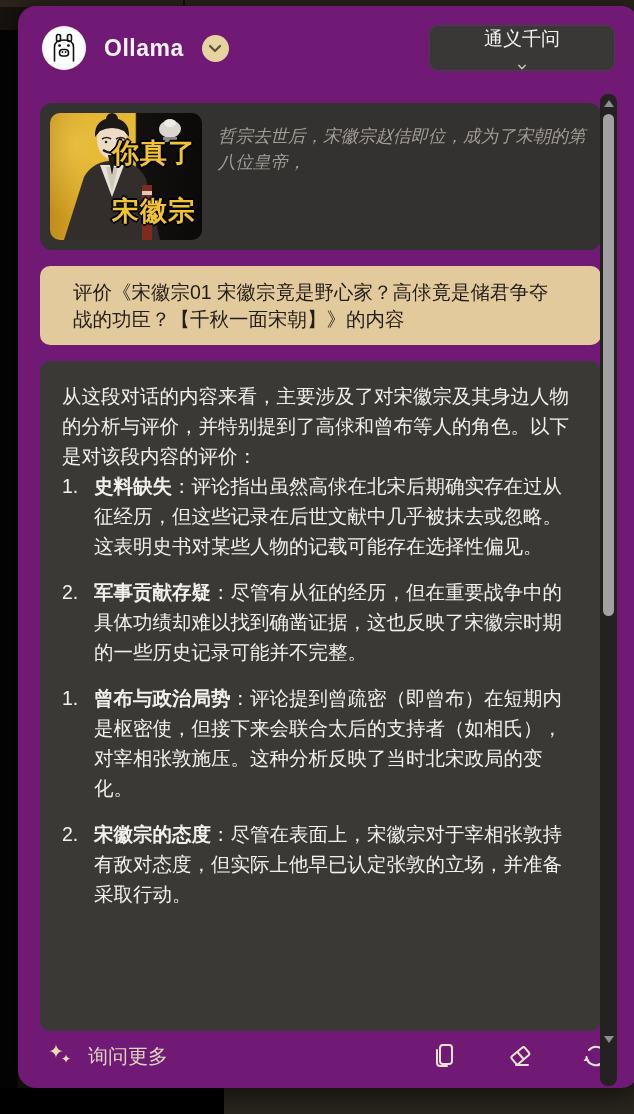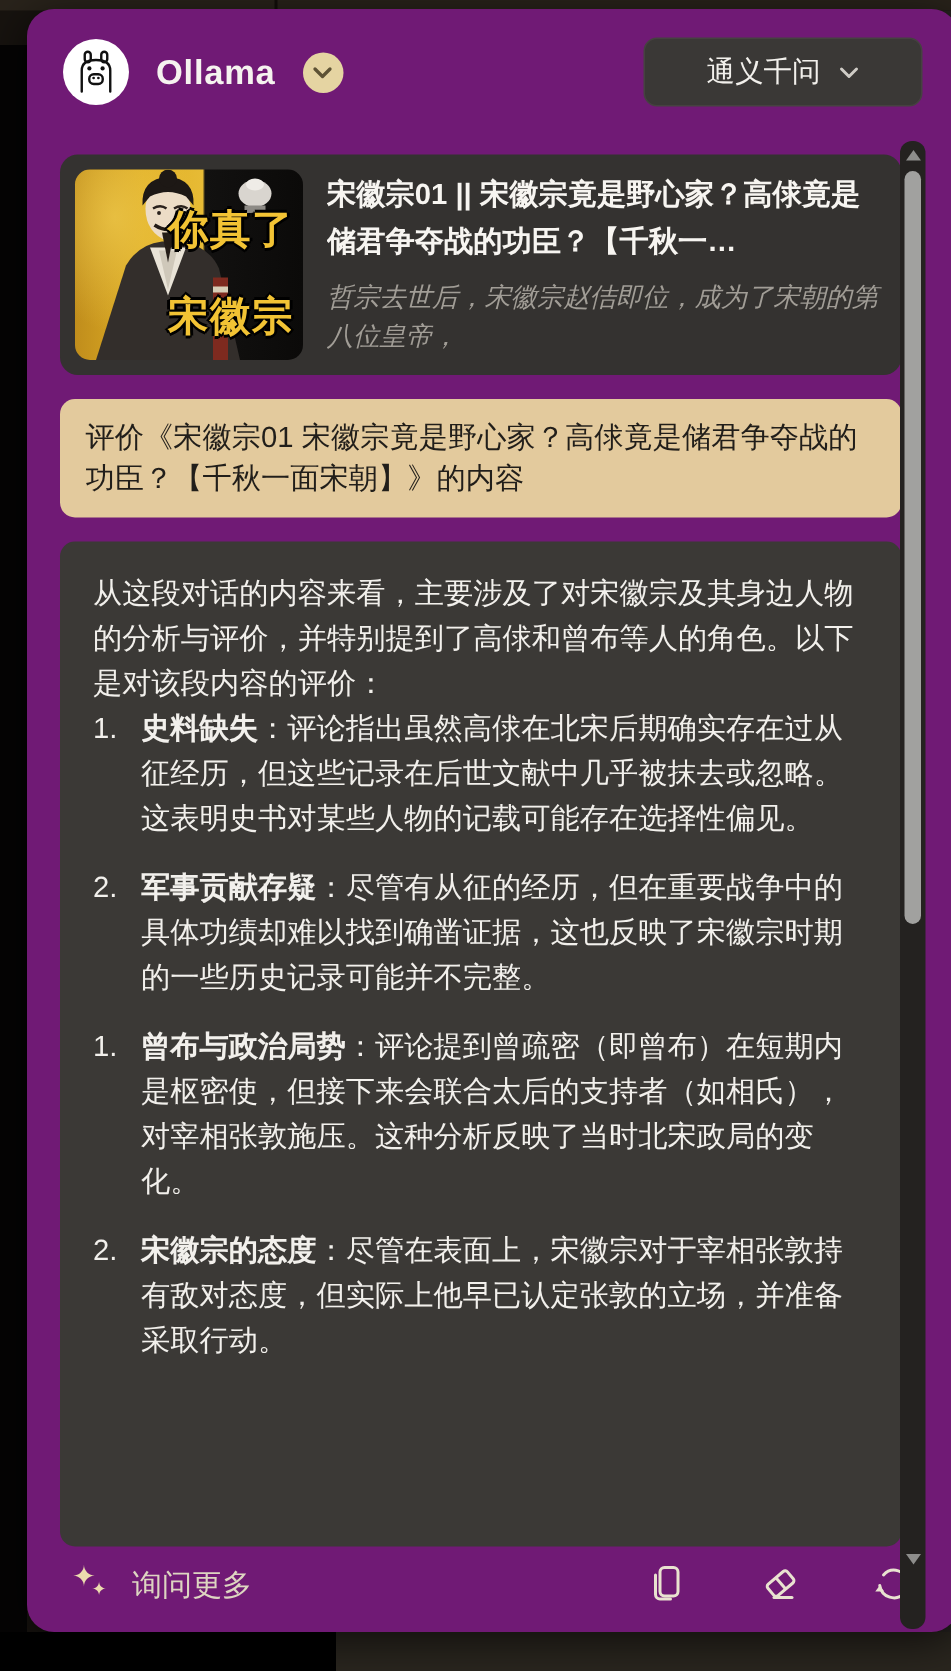--- a/index.html
+++ b/index.html
@@ -30,21 +30,21 @@
   }
   
   .header{position:absolute;left:0;top:0;width:100%;height:84px;display:flex;align-items:center;padding:0 24px;box-sizing:border-box;}
   .logo-circle{width:44px;height:44px;border-radius:50%;background:#fff;display:flex;align-items:center;justify-content:center;flex:none;}
   .app-name{color:#f5f3ef;font-size:23px;font-weight:bold;margin-left:18px;letter-spacing:.5px;}
   .dd-circle{width:27px;height:27px;border-radius:50%;background:#e5d4a2;margin-left:18px;display:flex;align-items:center;justify-content:center;cursor:pointer;}
   .spacer{flex:1;}
   .model-btn{
     height:44px;min-width:152px;background:#3a3836;border-radius:9px;border:1px solid #454240;
     display:flex;align-items:center;justify-content:center;gap:12px;color:#f2f0ec;
-    font-size:19px;padding:0 16px;cursor:pointer;
+    font-size:19px;padding:0 16px;cursor:pointer;flex-direction:column;
   }
   
   .vcard{
     position:absolute;left:22px;top:97px;width:561px;height:147px;background:#343230;
     border-radius:12px;display:flex;gap:16px;padding:10px;box-sizing:border-box;cursor:pointer;
   }
   .thumb{position:relative;width:152px;height:127px;border-radius:10px;overflow:hidden;flex:none;
     background:linear-gradient(90deg,#c08d1c 0%,#e0af25 30%,#e7bb35 56%,#121110 57%,#0b0a09 100%);}
   .thumb svg{position:absolute;left:0;top:0;}
   .thumb-t1,.thumb-t2{
@@ -53,21 +53,21 @@
     text-shadow:-2px 0 0 #000,2px 0 0 #000,0 -2px 0 #000,0 2px 0 #000,-1px -1px 0 #000,1px 1px 0 #000;
   }
   .thumb-t1{top:22px;}
   .thumb-t2{top:80px;}
   .v-texts{flex:1;min-width:0;padding-top:2px;}
   .v-title{color:#f7f5f1;font-size:19.5px;font-weight:bold;line-height:31px;max-height:62px;overflow:hidden;}
   .v-sub{color:#a19d96;font-size:17.5px;line-height:26px;margin-top:8px;max-height:52px;overflow:hidden;font-style:italic;}
   
   .user-bubble{
     position:absolute;left:22px;top:260px;width:561px;height:79px;background:#e3ca9d;
-    border-radius:10px;box-sizing:border-box;padding:13px 17px;color:#211e1a;
+    border-radius:10px;box-sizing:border-box;padding:13px 33px;color:#211e1a;
     font-size:19.5px;line-height:27px;
   }
   
   .resp{
     position:absolute;left:22px;top:355px;width:561px;height:670px;background:#3b3936;
     border-radius:10px;box-sizing:border-box;padding:20px 22px;overflow:hidden;
     color:#f2f0ec;font-size:19.5px;line-height:30px;
   }
   .resp h2{font-size:22.5px;margin:24px 0 14px 0;color:#f7f5f1;}
   .resp p{margin:0;}
@@ -169,21 +169,20 @@
         <rect x="113" y="24" width="14" height="5" fill="#8d8a85"></rect>
 
         <rect x="92" y="72" width="10" height="55" fill="#7e2a1f"></rect>
         <rect x="92" y="78" width="10" height="4" fill="#d7cdb6"></rect>
         <rect x="92" y="96" width="10" height="4" fill="#d7cdb6"></rect>
       </svg>
       <div class="thumb-t1">你真了</div>
       <div class="thumb-t2">宋徽宗</div>
     </div>
     <div class="v-texts">
-      <div class="v-title">宋徽宗01 || 宋徽宗竟是野心家？高俅竟是储君争夺战的功臣？【千秋一…</div>
       <div class="v-sub">哲宗去世后，宋徽宗赵佶即位，成为了宋朝的第八位皇帝，</div>
     </div>
   </div>
 
   <div class="user-bubble">评价《宋徽宗01 宋徽宗竟是野心家？高俅竟是储君争夺战的功臣？【千秋一面宋朝】》的内容</div>
 
   <div class="resp">
     <p>从这段对话的内容来看，主要涉及了对宋徽宗及其身边人物的分析与评价，并特别提到了高俅和曾布等人的角色。以下是对该段内容的评价：</p>
 
     <ol class="olist">

